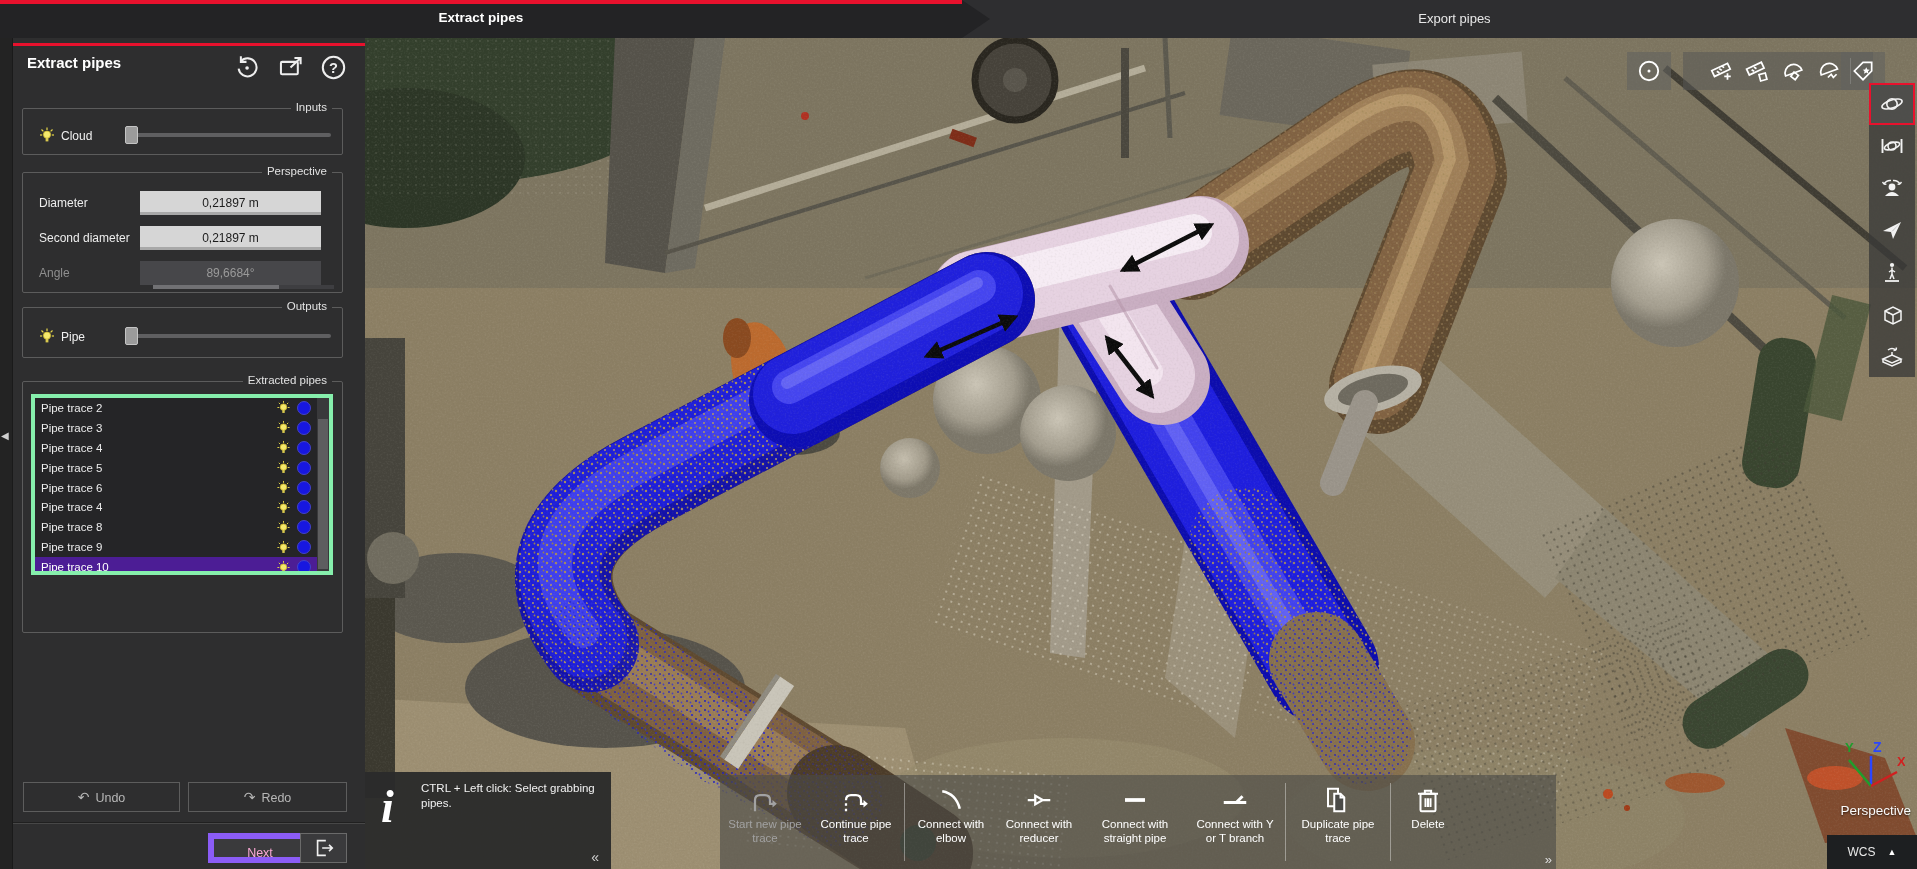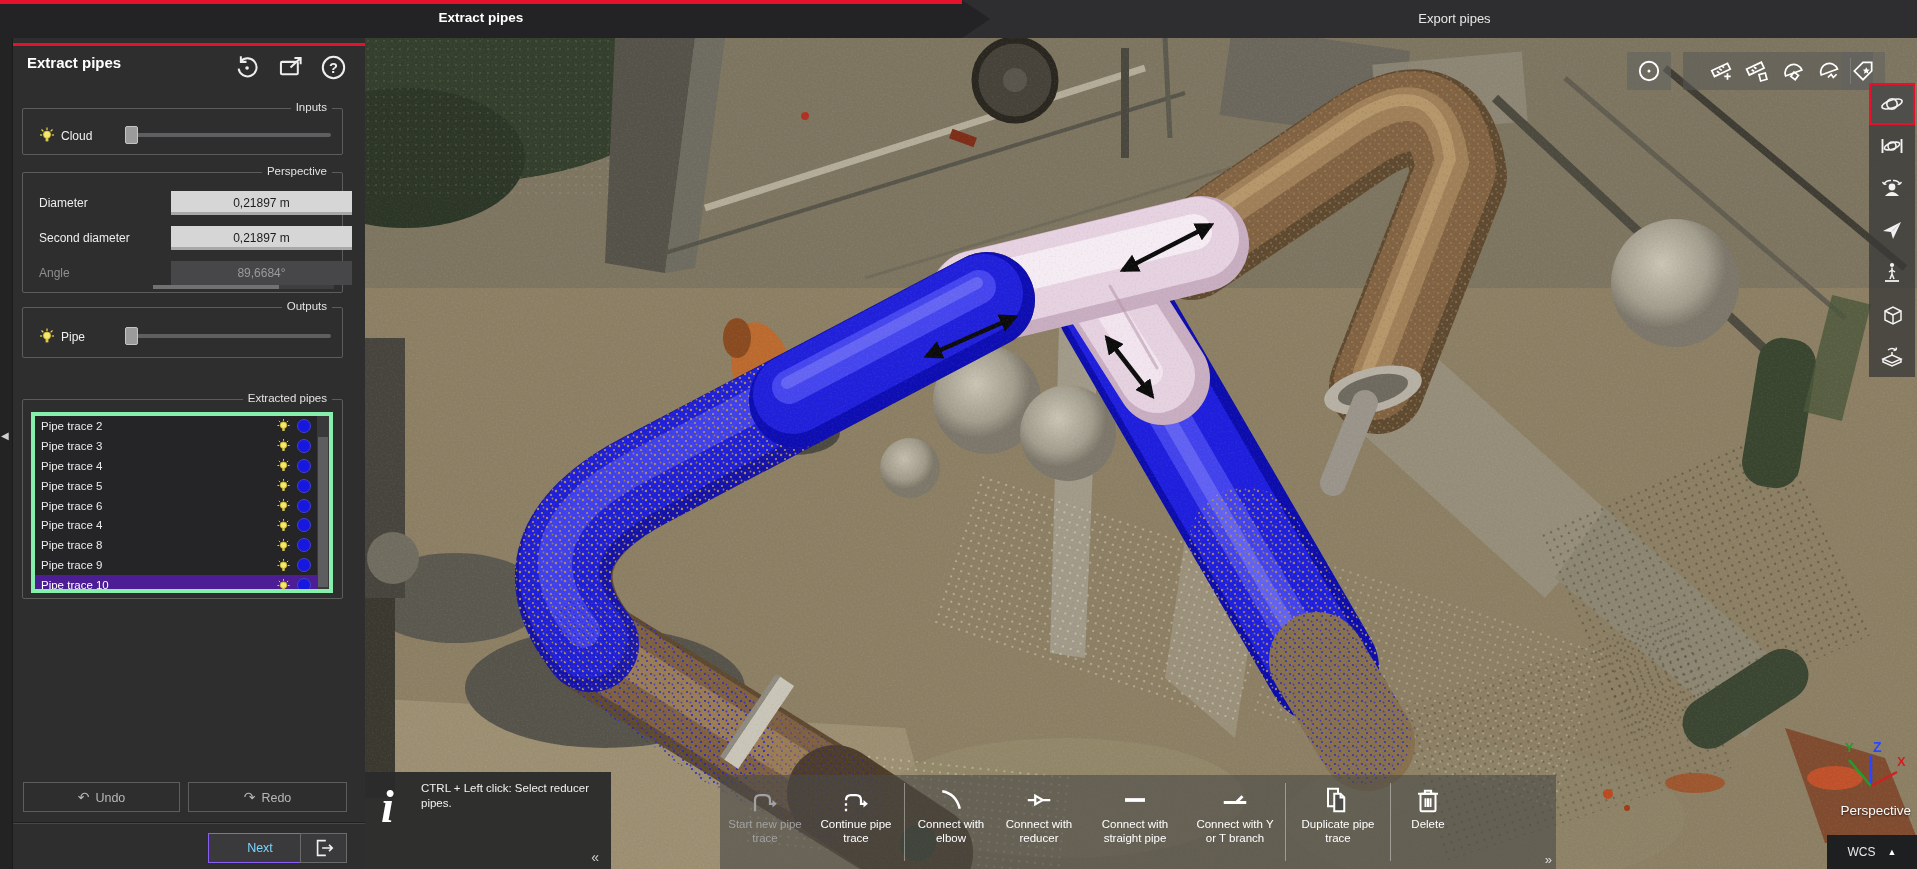--- a/index.html
+++ b/index.html
@@ -28,42 +28,42 @@
   #panel-title{left:14px;top:16px;font-size:15px;font-weight:bold;color:#fff}
   .hicon{top:16px;width:27px;height:27px;color:#eee}
   .hicon svg{width:27px;height:27px}
   .gbox{left:9px;width:321px;border:1px solid #5c5c5c;border-radius:2px}
   .glabel{position:absolute;top:-8px;right:10px;background:#2e2e2f;padding:0 5px;
     font-size:11.5px;color:#e2e2e2}
   .bulb{position:absolute;width:16px;height:16px}
   .rowlbl{position:absolute;font-size:12px;color:#f0f0f0}
   .sl-track{position:absolute;height:4px;background:#5f5f61;border-radius:2px}
   .sl-handle{position:absolute;width:13px;height:18px;background:#9b9b9b;border:1px solid #c4c4c4;border-radius:2px}
-  .pfield{position:absolute;left:148px;width:181px;height:24px;background:#d6d6d6;
+  .pfield{position:absolute;left:117px;width:181px;height:24px;background:#d6d6d6;
     color:#1c1c1c;font-size:12px;text-align:center;line-height:24px;border-bottom:3px solid #a8a8a8}
   .pfield.dis{background:#47474a;color:#9a9a9a;border-bottom:none}
   .plabel{position:absolute;left:16px;font-size:12px;color:#ededed;line-height:24px}
   .plabel.dis{color:#8f8f8f}
   .angbar-l{position:absolute;left:130px;width:126px;height:4px;background:#717174}
   .angbar-r{position:absolute;left:256px;width:55px;height:4px;background:#3e3e41}
   
   #pipelist{position:absolute;left:8px;top:12px;width:302px;height:181px;background:#252527;
     border:4px solid #86efac;overflow:hidden}
   .prow{position:relative;height:19.9px;font-size:11.5px;color:#ececec;display:flex;align-items:center}
   .prow .nm{flex:1;padding-left:6px;white-space:nowrap}
   .prow.sel{background:#4c1d95;color:#fff}
   .prow .bsvg{width:15px;height:15px;margin-right:6px}
   .prow .dot{width:14px;height:14px;border-radius:50%;background:#1717e0;border:1px solid #4343c8;margin-right:18px}
   #lscroll{position:absolute;right:0;top:0;width:12px;height:179px;background:#39393b}
   #lthumb{position:absolute;left:1px;width:10px;top:21px;height:150px;background:#5d5d5f}
   .panelbtn{position:absolute;height:30px;border:1px solid #5d5d5d;background:transparent;
     color:#b7b7b7;font-size:12.5px;text-align:center;line-height:28px}
   .panelbtn .gly{font-size:14px;margin-right:6px}
   #panel-sep{left:0;top:784px;width:352px;border-top:1px solid #202020;box-shadow:0 1px 0 #474747}
-  #next-btn{left:195px;top:795px;width:104px;background:#3a3a3c;border:1px solid #8b5cf6;color:#7dd3fc}
+  #next-btn{left:195px;top:795px;width:104px;background:#3a3a3c;border:6px solid #8b5cf6;color:#f9a8d4}
   #exit-btn{left:287px;top:795px;width:47px;background:#3a3a3c;border:1px solid #6a6a6a;color:#f2f2f2;padding-top:3px}
 
   
   #viewport{left:365px;top:38px;width:1552px;height:831px;background:#8c7f64}
   #scene{position:absolute;left:0;top:0;width:1552px;height:831px}
 
   
   .vtbtn{height:38px;background:rgba(88,88,85,.55);display:flex;align-items:center;justify-content:center}
   .vtbtn svg{width:26px;height:26px}
   #vt-group{left:1318px;top:14px;width:190px;display:flex}
@@ -186,21 +186,21 @@
             </g>
           <circle cx="8" cy="7.6" r="3.6" fill="#f5e96d" stroke="#cdb82e" stroke-width=".8"></circle>
           <rect x="6.6" y="11" width="2.8" height="3.4" fill="#d9c94e"></rect>
         </svg>
       </span>
       <span class="rowlbl" style="left:38px;top:22px">Pipe</span>
       <div class="sl-track" style="left:106px;top:26px;width:202px"></div>
       <div class="sl-handle" style="left:102px;top:19px"></div>
     </div>
 
-    <div class="gbox abs" style="top:361px;height:200px">
+    <div class="gbox abs" style="top:343px;height:252px">
       <span class="glabel">Extracted pipes</span>
       <div id="pipelist">
         <div class="prow">
             <span class="nm">Pipe trace 2</span>
             <svg class="bsvg" viewBox="0 0 16 16">
               <circle cx="8" cy="7.6" r="3.4" fill="#f5e96d" stroke="#cdb82e"></circle>
               <g stroke="#e8d84a">
                 <line x1="8" y1="1" x2="8" y2="3"></line>
                 <line x1="3" y1="3" x2="4.5" y2="4.5"></line>
                 <line x1="13" y1="3" x2="11.5" y2="4.5"></line>
@@ -672,21 +672,21 @@
           <path d="M10 10.5 V17.5 M12 10.5 V17.5 M14 10.5 V17.5"></path>
         </svg>
         <span class="plab">Delete</span>
       </div>
       <span id="pb-more">»</span>
     </div>
 
     <div id="infobox" class="abs">
       <span id="info-i">i</span>
       <div id="info-text">
-        <div>CTRL + Left click: Select reducer pipes.</div>
+        <div>CTRL + Left click: Select grabbing pipes.</div>
       </div>
       <span id="info-collapse">«</span>
     </div>
 
     <svg id="axis" class="abs" viewBox="0 0 70 60">
       <line x1="36" y1="48" x2="36" y2="18" stroke="#2a46ff" stroke-width="2.5"></line>
       <line x1="36" y1="48" x2="14" y2="22" stroke="#1f9e2c" stroke-width="2.5"></line>
       <line x1="36" y1="48" x2="62" y2="34" stroke="#d02020" stroke-width="2.5"></line>
       <text x="10" y="14" fill="#1f9e2c" font-size="13" font-weight="bold">Y</text>
       <text x="38" y="14" fill="#2a46ff" font-size="14" font-weight="bold">Z</text>

